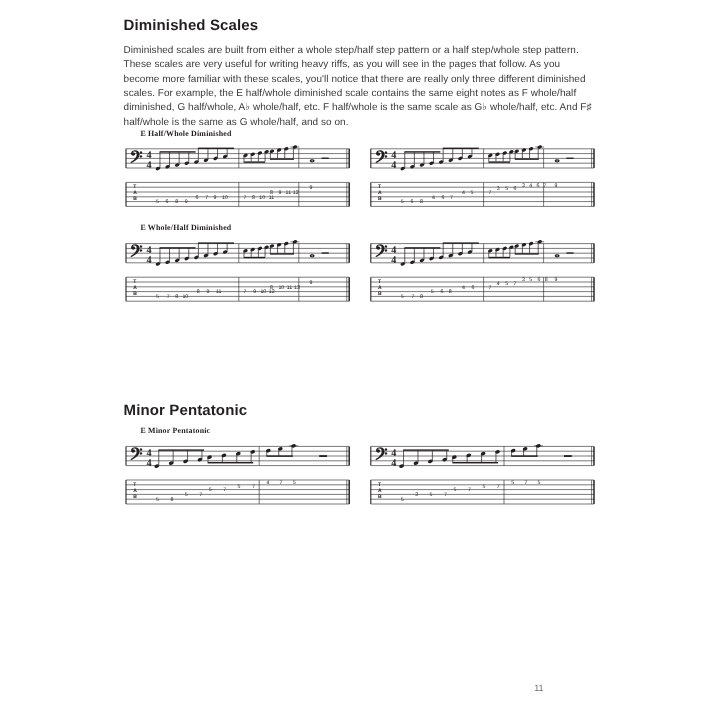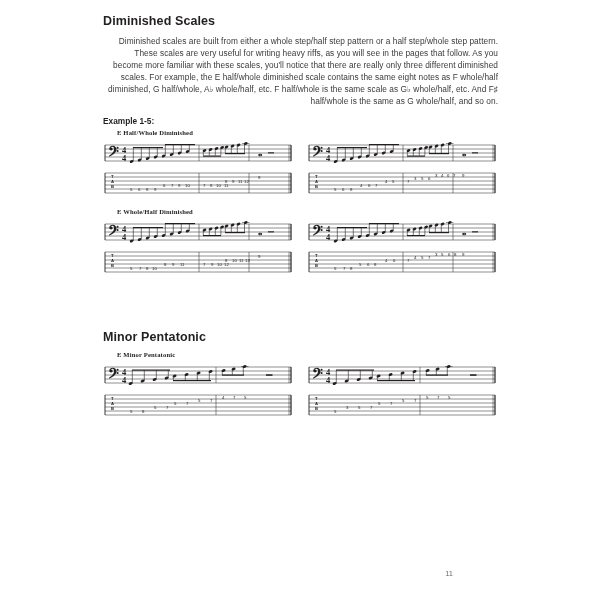--- a/index.html
+++ b/index.html
@@ -36,21 +36,21 @@
     color: #231f20;
     margin: 0 0 7px 0;
     letter-spacing: 0.1px;
   }
   p.body-text {
     font-size: 8.3px;
     line-height: 12.1px;
     color: #3a3a3c;
     margin: 0;
     letter-spacing: 0.05px;
-    text-align: right;
+    text-align: left;
   }
   .example-label {
     font-size: 8.3px;
     font-weight: bold;
     color: #231f20;
     margin-top: 8px;
     margin-bottom: 3px;
   }
   .scale-title {
     font-family: "Liberation Serif", serif;
@@ -88,21 +88,20 @@
 </style>
 </head>
 <body>
 
 <div class="page">
   <div class="content">
 
     <div style="margin-top:14px;">
       <h2 class="section-title">Diminished Scales</h2>
       <p class="body-text">Diminished scales are built from either a whole step/half step pattern or a half step/whole step pattern. These scales are very useful for writing heavy riffs, as you will see in the pages that follow. As you become more familiar with these scales, you'll notice that there are really only three different diminished scales. For example, the E half/whole diminished scale contains the same eight notes as F whole/half diminished, G half/whole, A♭ whole/half, etc. F half/whole is the same scale as G♭ whole/half, etc. And F♯ half/whole is the same as G whole/half, and so on.</p>
-      <div class="example-label">Example 1-5:</div>
 
       <div class="scale-title">E Half/Whole Diminished</div>
 
       <div class="system-row">
 
         <div class="system">
           <svg class="notation" width="190" height="60" viewBox="0 0 190 60">
 
             <g stroke="#231f20" stroke-width="0.5">
               <line x1="2" y1="6" x2="188" y2="6"></line>
@@ -529,21 +528,21 @@
                 <text x="134" y="37.5">5</text>
                 <text x="141" y="37.5">6</text>
                 <text x="147" y="37.5">8</text>
               <text x="155" y="37.5">9</text>
             </g>
           </svg>
         </div>
       </div>
     </div>
 
-    <div style="margin-top:52px;">
+    <div style="margin-top:78px;">
       <h2 class="section-title">Minor Pentatonic</h2>
 
       <div class="scale-title">E Minor Pentatonic</div>
 
       <div class="system-row">
 
         <div class="system">
           <svg class="notation" width="190" height="60" viewBox="0 0 190 60">
             <g stroke="#231f20" stroke-width="0.5">
               <line x1="2" y1="6" x2="188" y2="6"></line>

